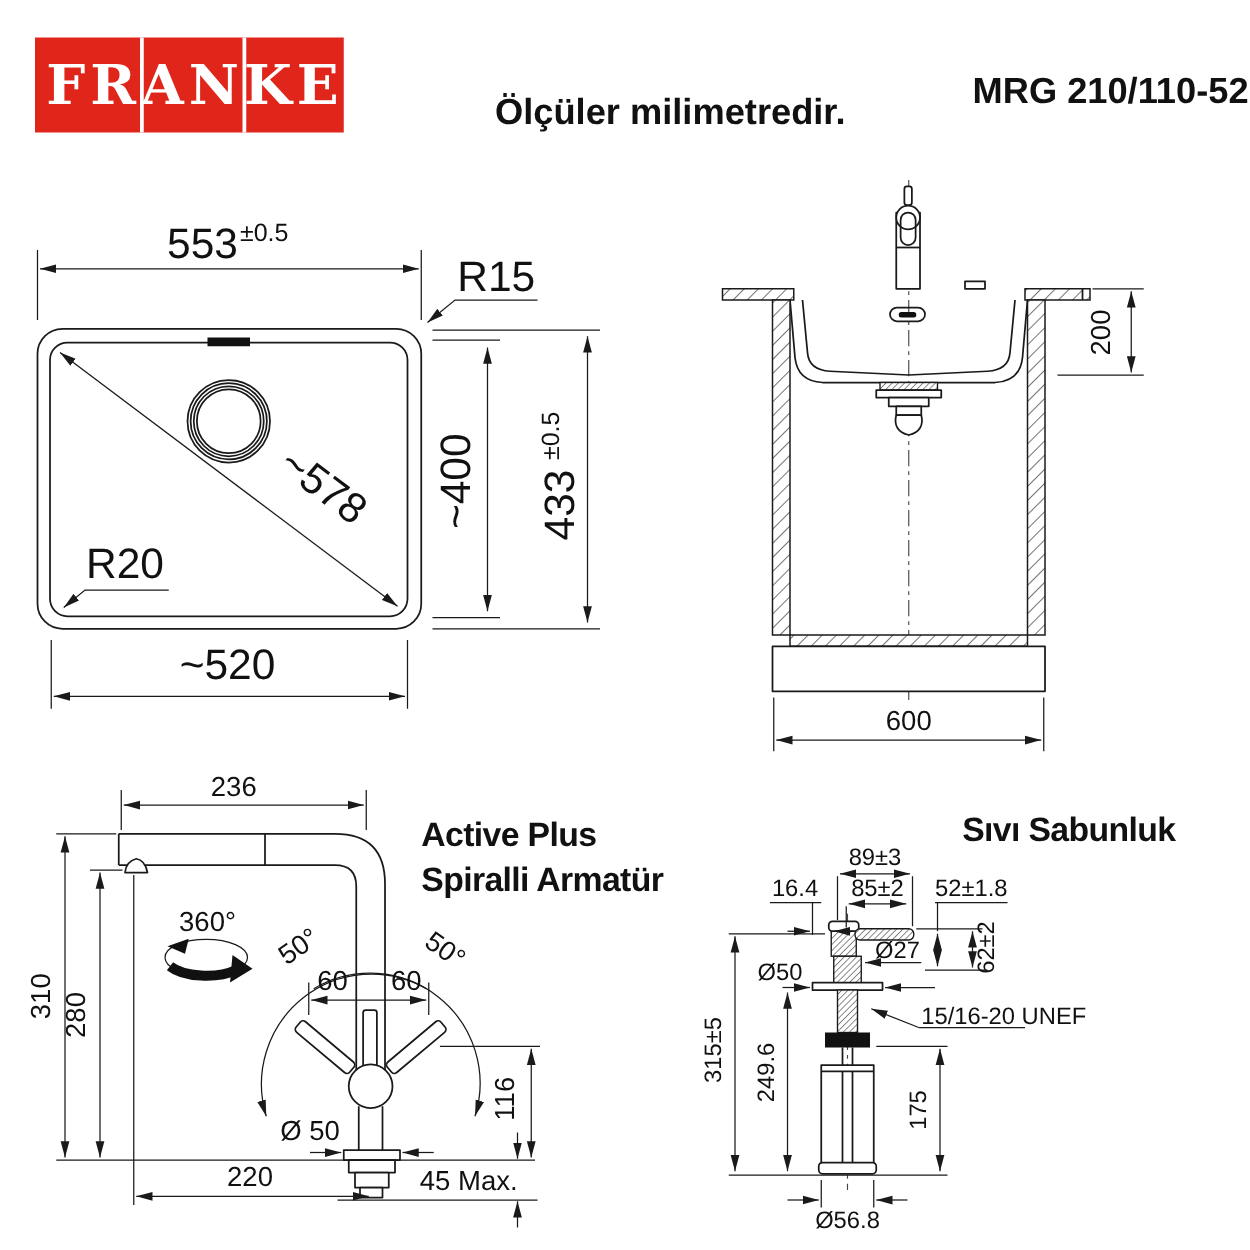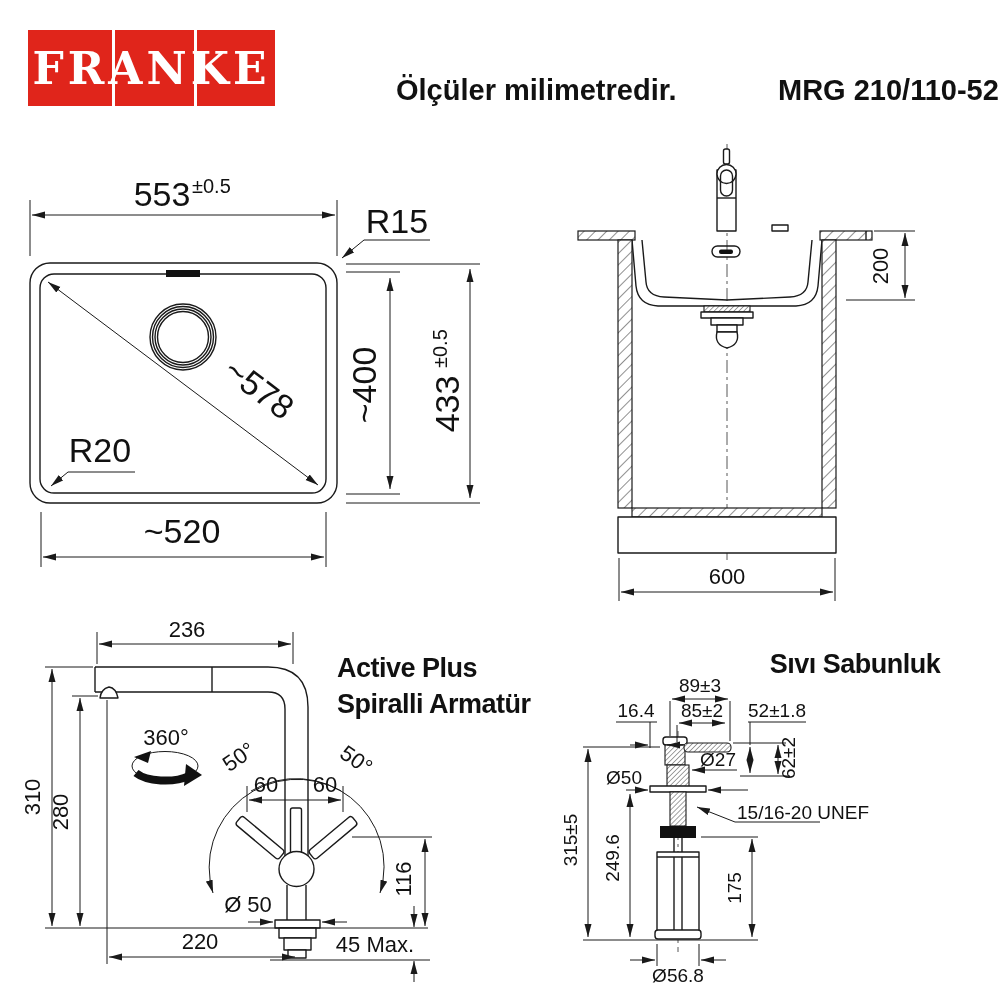--- a/index.html
+++ b/index.html
@@ -1,18 +1,18 @@
 <!DOCTYPE html>
 <html><head>
 <meta charset="utf-8">
 <style>
   html,body{margin:0;padding:0;background:#fff;}
   body{width:1000px;height:1000px;position:relative;font-family:"Liberation Sans",sans-serif;}
   .abs{position:absolute;}
-  #logo{left:28px;top:30px;width:247px;height:76px;display:flex;align-items:center;justify-content:center;}
+  #logo{left:28px;top:30px;width:247px;height:76px;display:flex;align-items:center;justify-content:flex-end;}
   #logo .seg{position:absolute;top:0;bottom:0;width:3px;background:#fff;}
   #logo span{position:relative;color:#fff;font-family:"DejaVu Serif",serif;font-weight:bold;font-size:44px;letter-spacing:4px;}
   .hdr{font-weight:bold;font-size:29px;color:#111;white-space:nowrap;}
   svg text{font-family:"Liberation Sans",sans-serif;fill:#111;}
   .ln{stroke:#1a1a1a;stroke-width:1.4;fill:none;stroke-linejoin:round;}
   .lnf{stroke:#1a1a1a;stroke-width:1.4;fill:#fff;stroke-linejoin:round;}
   .dim{stroke:#1a1a1a;stroke-width:1;fill:none;}
   .cl{stroke:#444;stroke-width:.9;stroke-dasharray:13 4 3 4;fill:none;}
   .hat{fill:url(#hatch);stroke:#1a1a1a;stroke-width:1.2;}
   .knu{fill:url(#knurl);stroke:#1a1a1a;stroke-width:1.1;}
@@ -23,21 +23,21 @@
 </style>
 </head>
 <body>
 
 <div id="logo" class="abs" style="background:#e0251b;">
   <div class="seg" style="left:84px"></div>
   <div class="seg" style="left:166px"></div>
   <span>FRANKE</span>
 </div>
 <div class="abs hdr" style="left:396px;top:74px;">Ölçüler milimetredir.</div>
-<div class="abs hdr" style="left:778px;top:74px;">MRG 210/110-52</div>
+<div class="abs hdr" style="left:778px;top:57px;">MRG 210/110-52</div>
 
 <svg class="abs" style="left:0;top:0;" width="1000" height="1000" viewBox="0 0 1000 1000">
   <defs>
     <pattern id="hatch" patternUnits="userSpaceOnUse" width="8" height="8" patternTransform="rotate(45)">
       <rect width="8" height="8" fill="#fff"></rect>
         <line x1="0" y1="0" x2="0" y2="8" stroke="#333" stroke-width="1.1"></line>
     </pattern>
     <pattern id="knurl" patternUnits="userSpaceOnUse" width="3.5" height="3.5" patternTransform="rotate(45)">
       <rect width="3.5" height="3.5" fill="#fff"></rect>
         <line x1="0" y1="0" x2="0" y2="3.5" stroke="#444" stroke-width="1"></line>

